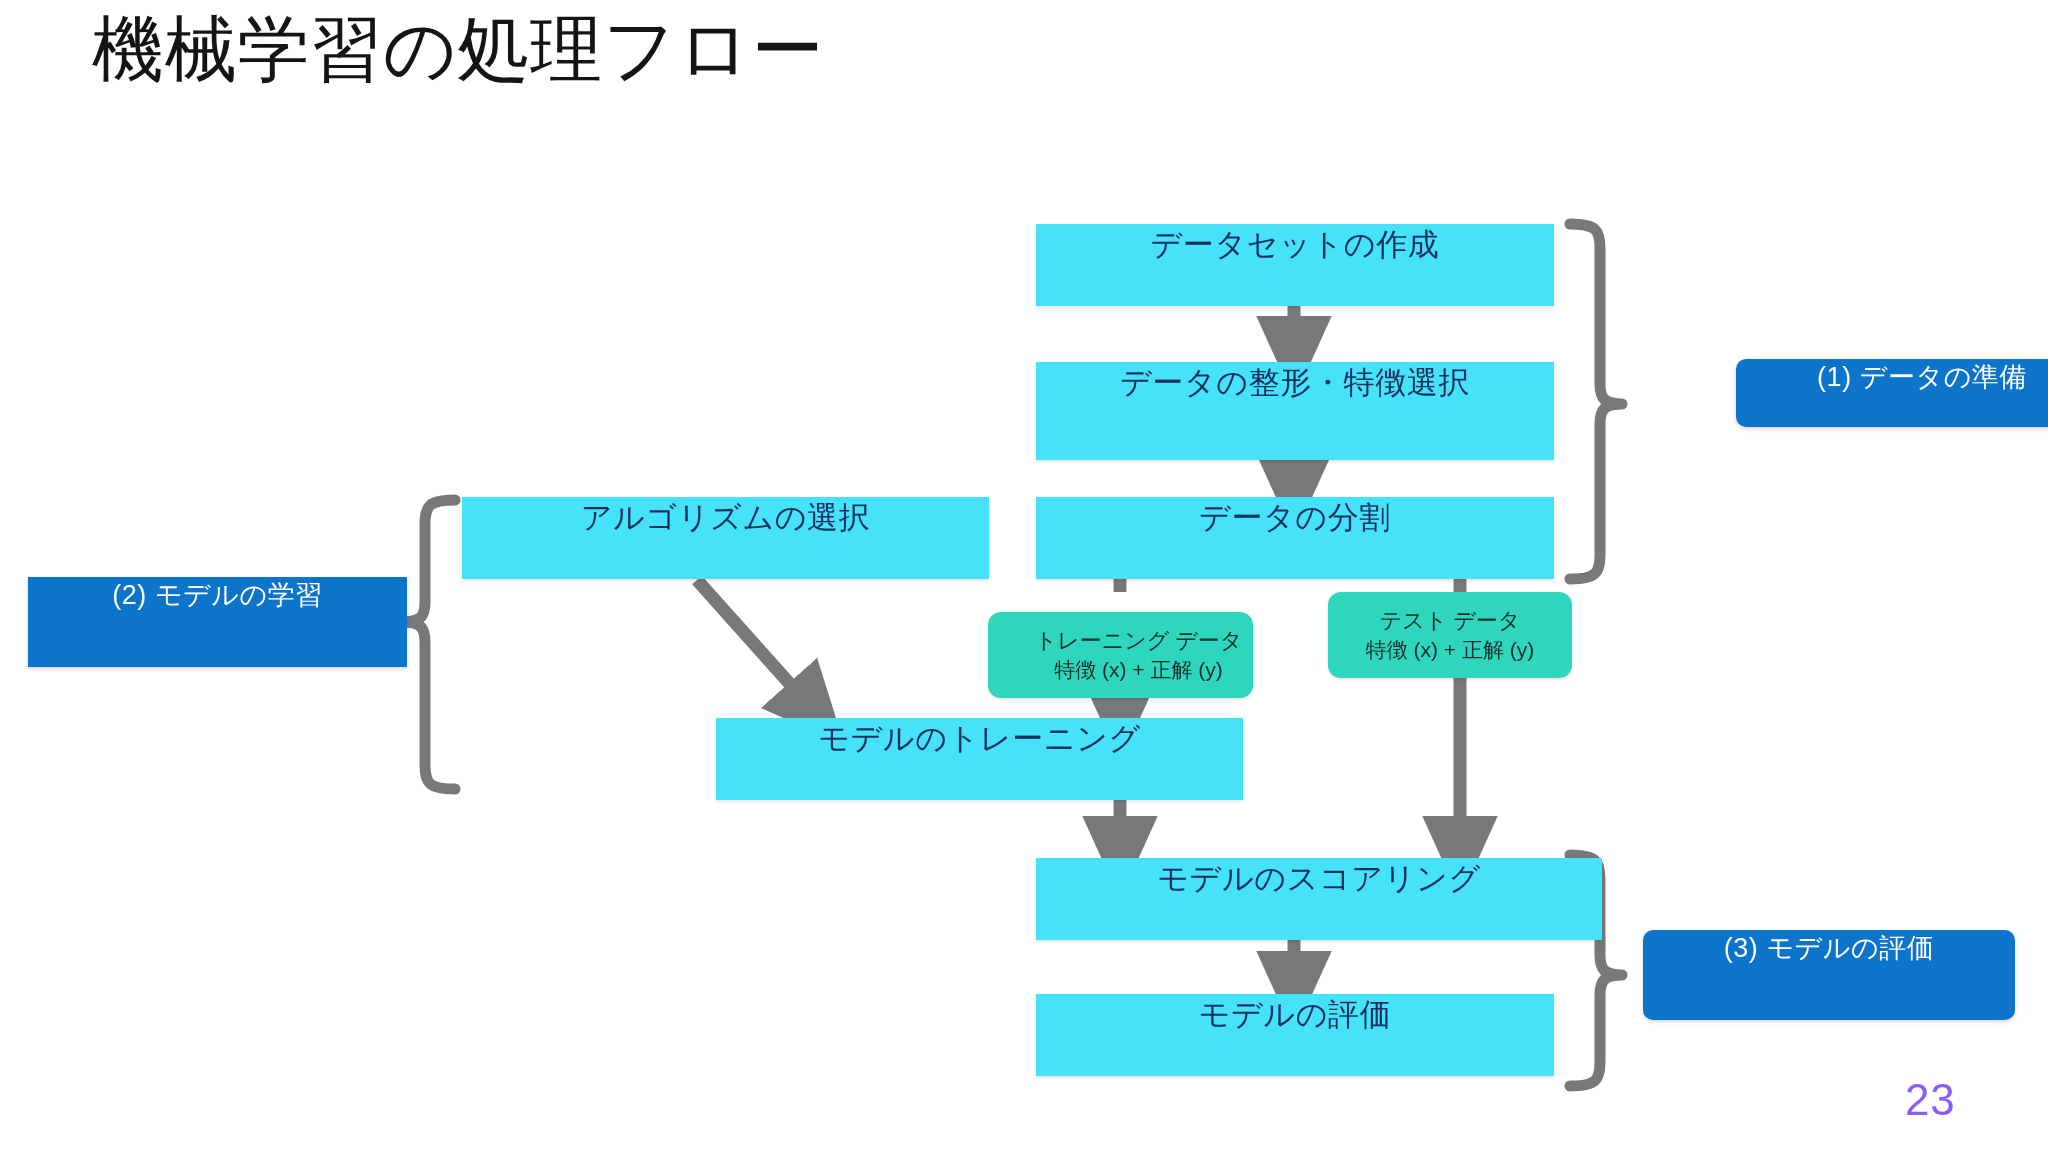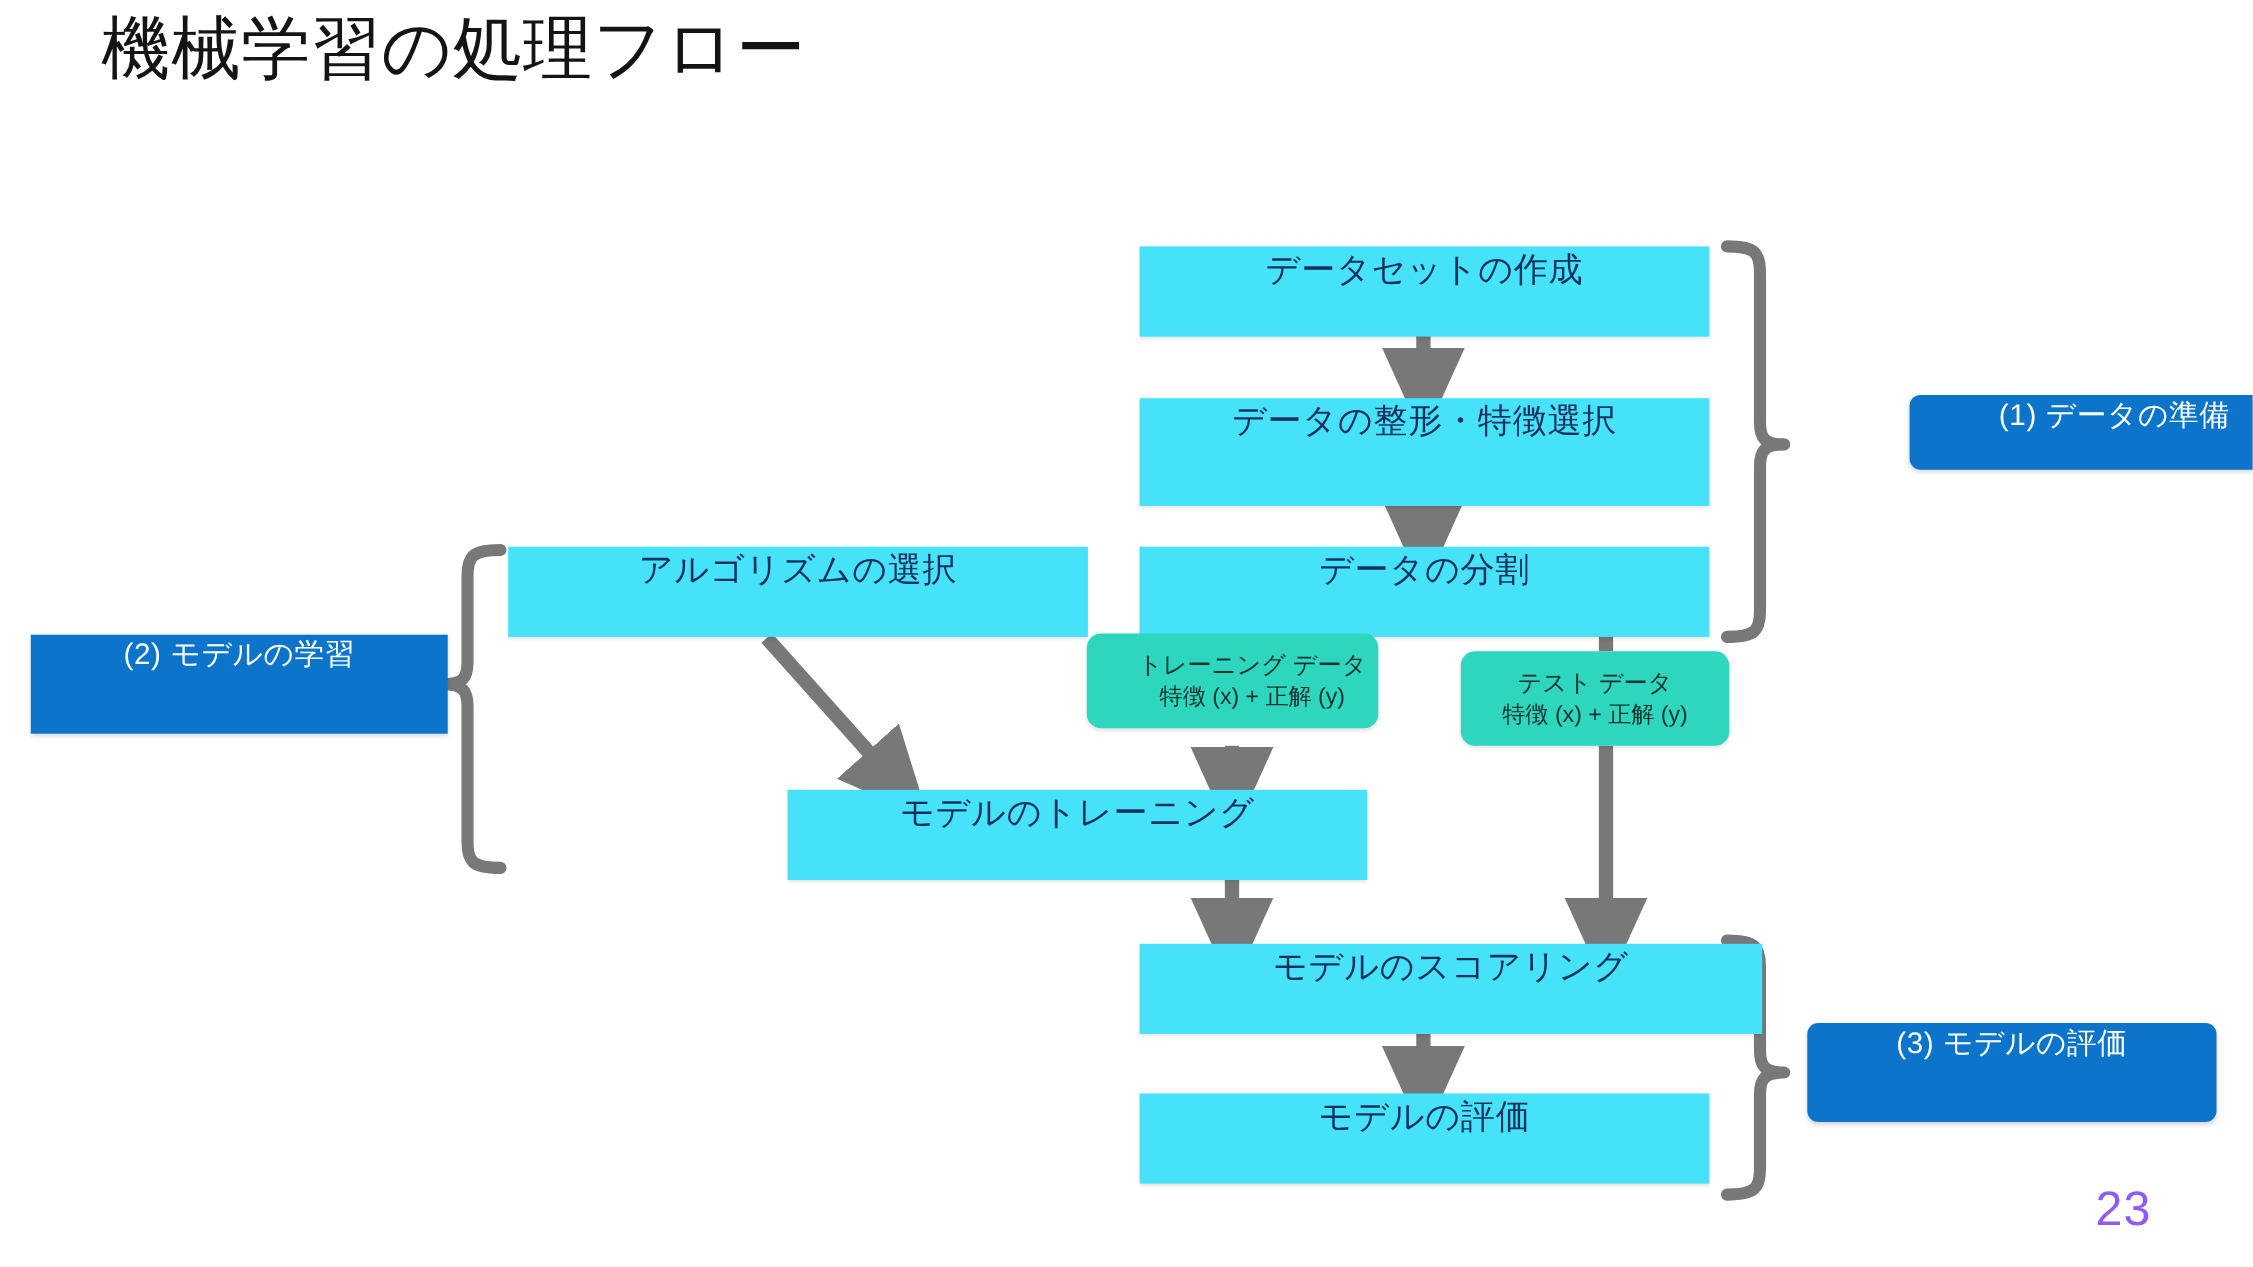--- a/index.html
+++ b/index.html
@@ -16,21 +16,21 @@
     height: 1152px;
     background: #ffffff;
     overflow: hidden;
   }
 
   
   #slide-title {
     position: absolute;
     left: 92px;
     top: 8px;
-    font-size: 63px;
+    font-size: 72px;
     line-height: 1.15;
     font-weight: 400;
     color: #141414;
     letter-spacing: 0.01em;
     white-space: nowrap;
   }
 
   
   #page-number {
     position: absolute;
@@ -166,21 +166,21 @@
   </div>
 
   <div class="node node-cyan" style="left:1036px; top:858px; width:566px; height:82px;">
     <span>モデルのスコアリング</span>
   </div>
 
   <div class="node node-cyan" style="left:1036px; top:994px; width:518px; height:82px;">
     <span>モデルの評価</span>
   </div>
 
-  <div class="node node-teal" style="left:988px; top:576px; width:265px; height:86px; flex-direction:column;padding-left:36px;">
+  <div class="node node-teal" style="left:988px; top:612px; width:265px; height:86px; flex-direction:column;padding-left:36px;">
     <span class="line1">トレーニング データ</span>
     <span class="line2">特徴 (x) + 正解 (y)</span>
   </div>
 
   <div class="node node-teal" style="left:1328px; top:592px; width:244px; height:86px; flex-direction:column;">
     <span class="line1">テスト データ</span>
     <span class="line2">特徴 (x) + 正解 (y)</span>
   </div>
 
   <div class="node node-blue rounded" style="left:1736px; top:359px; width:372px; height:68px;">

